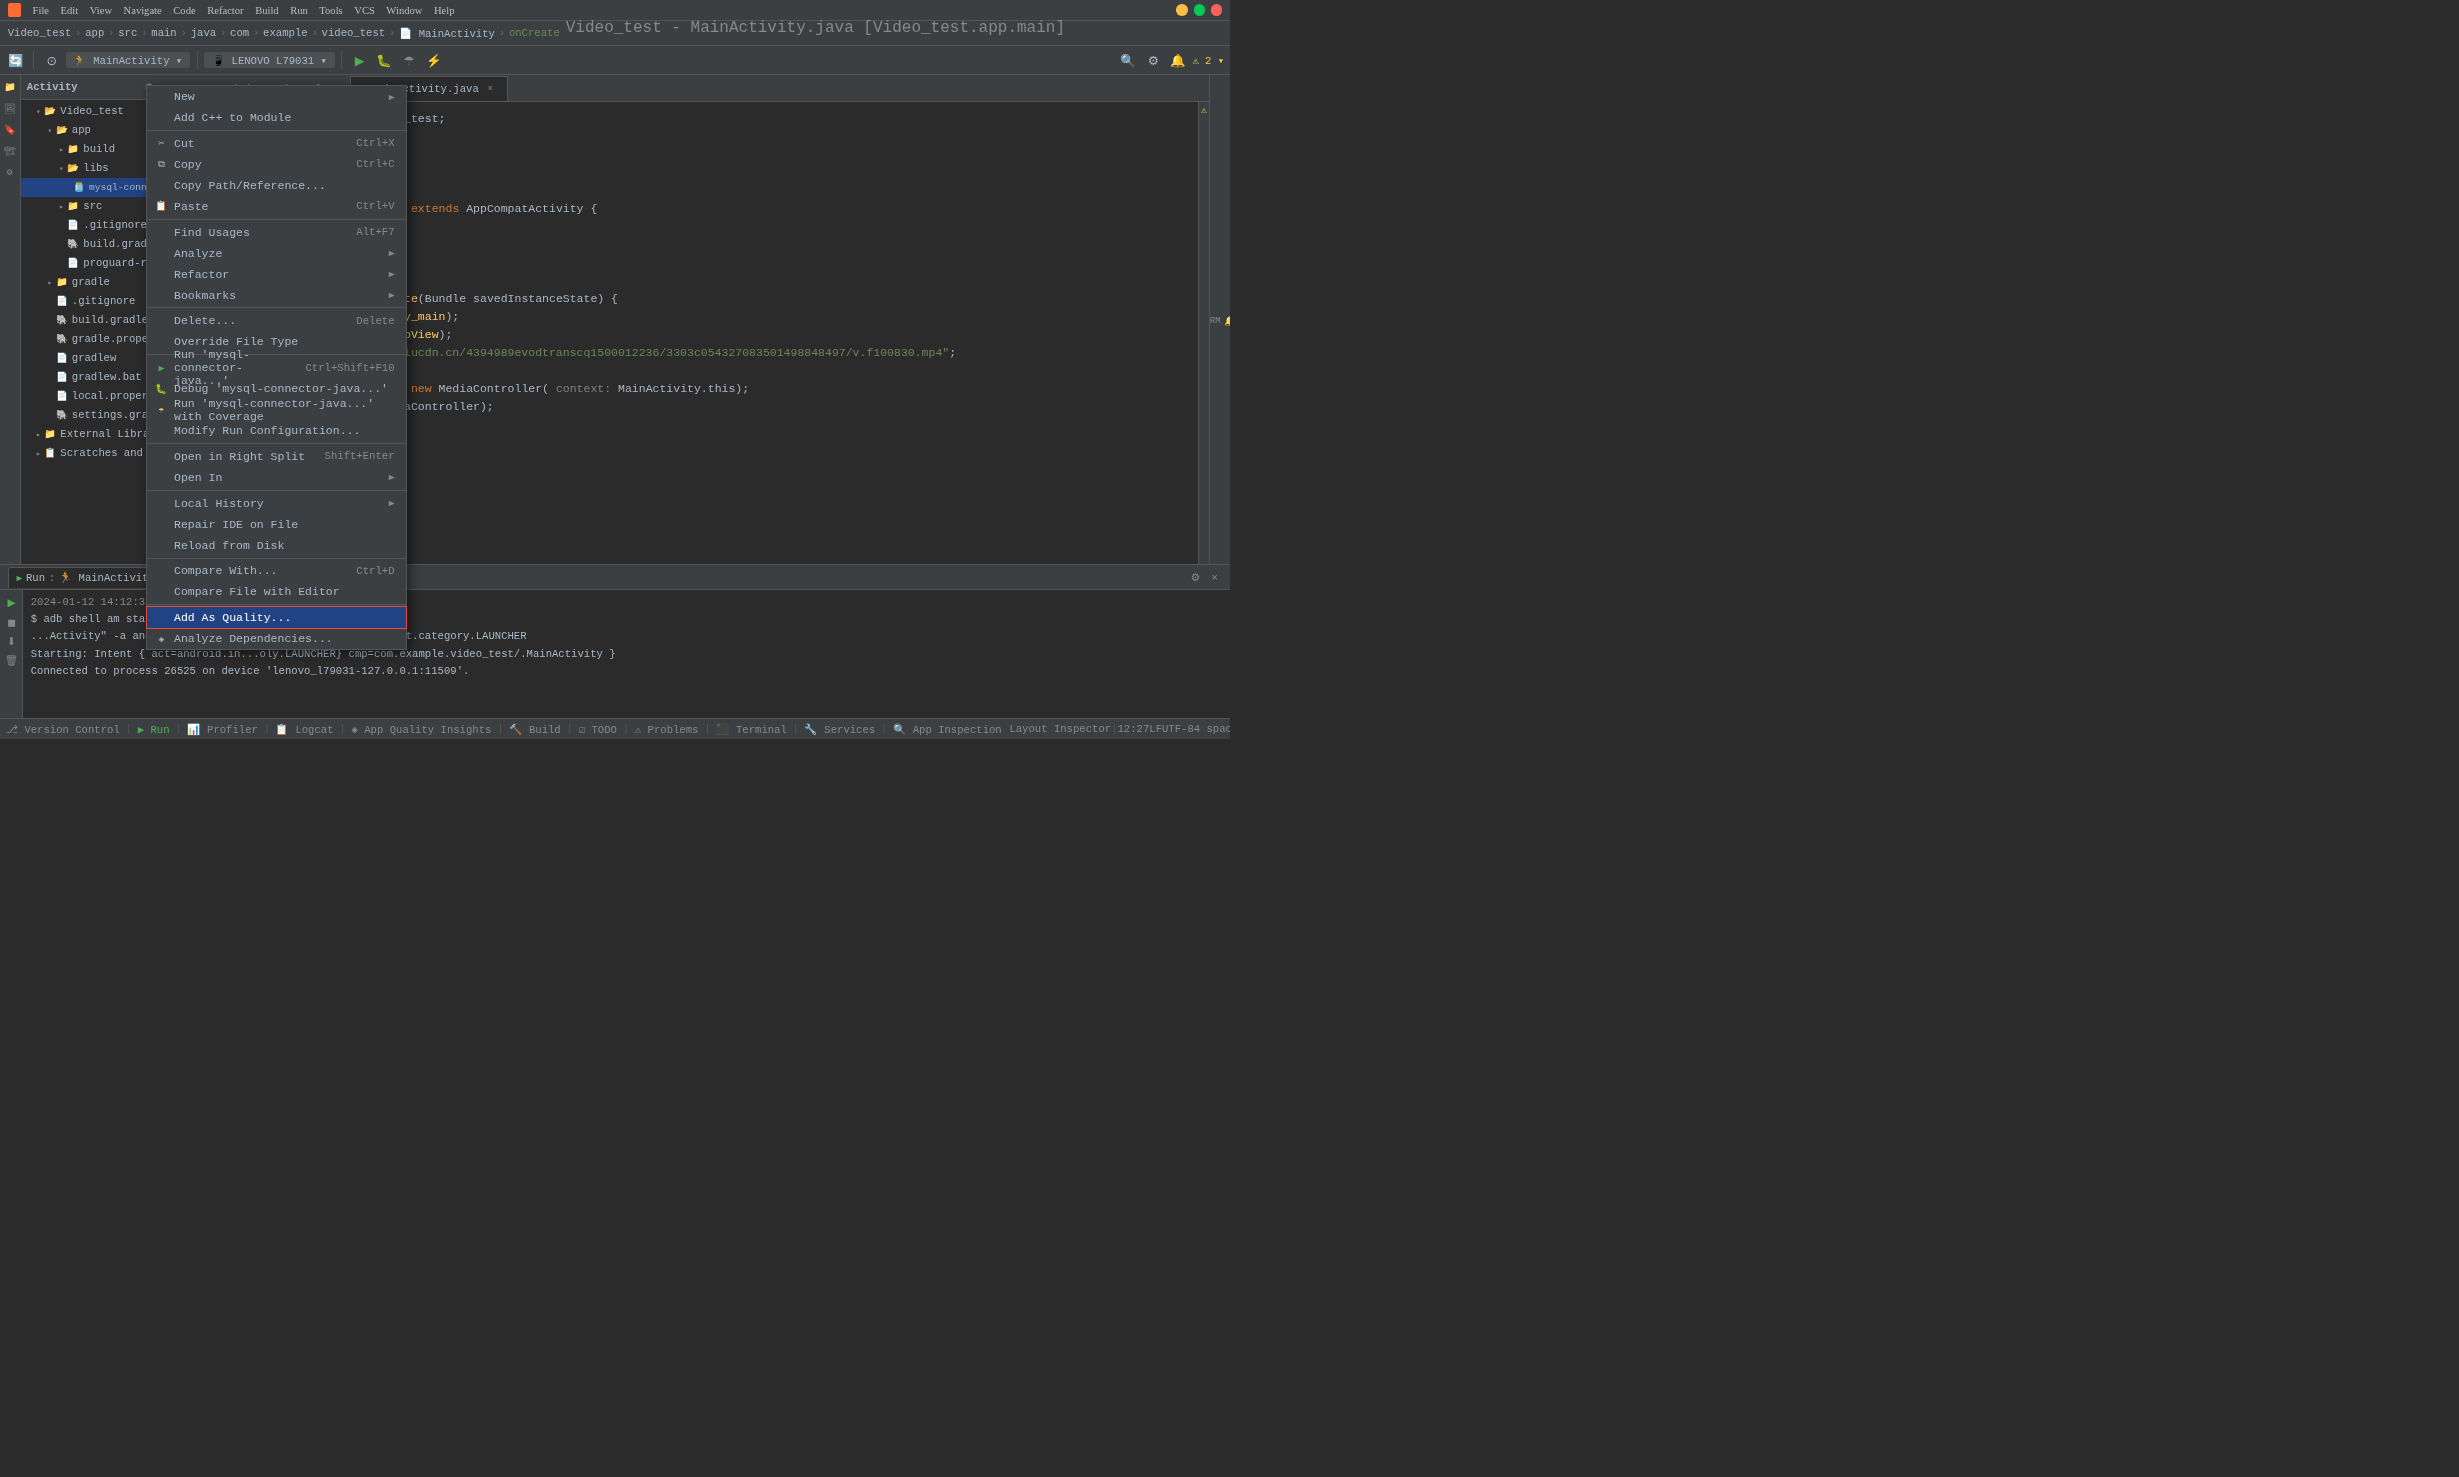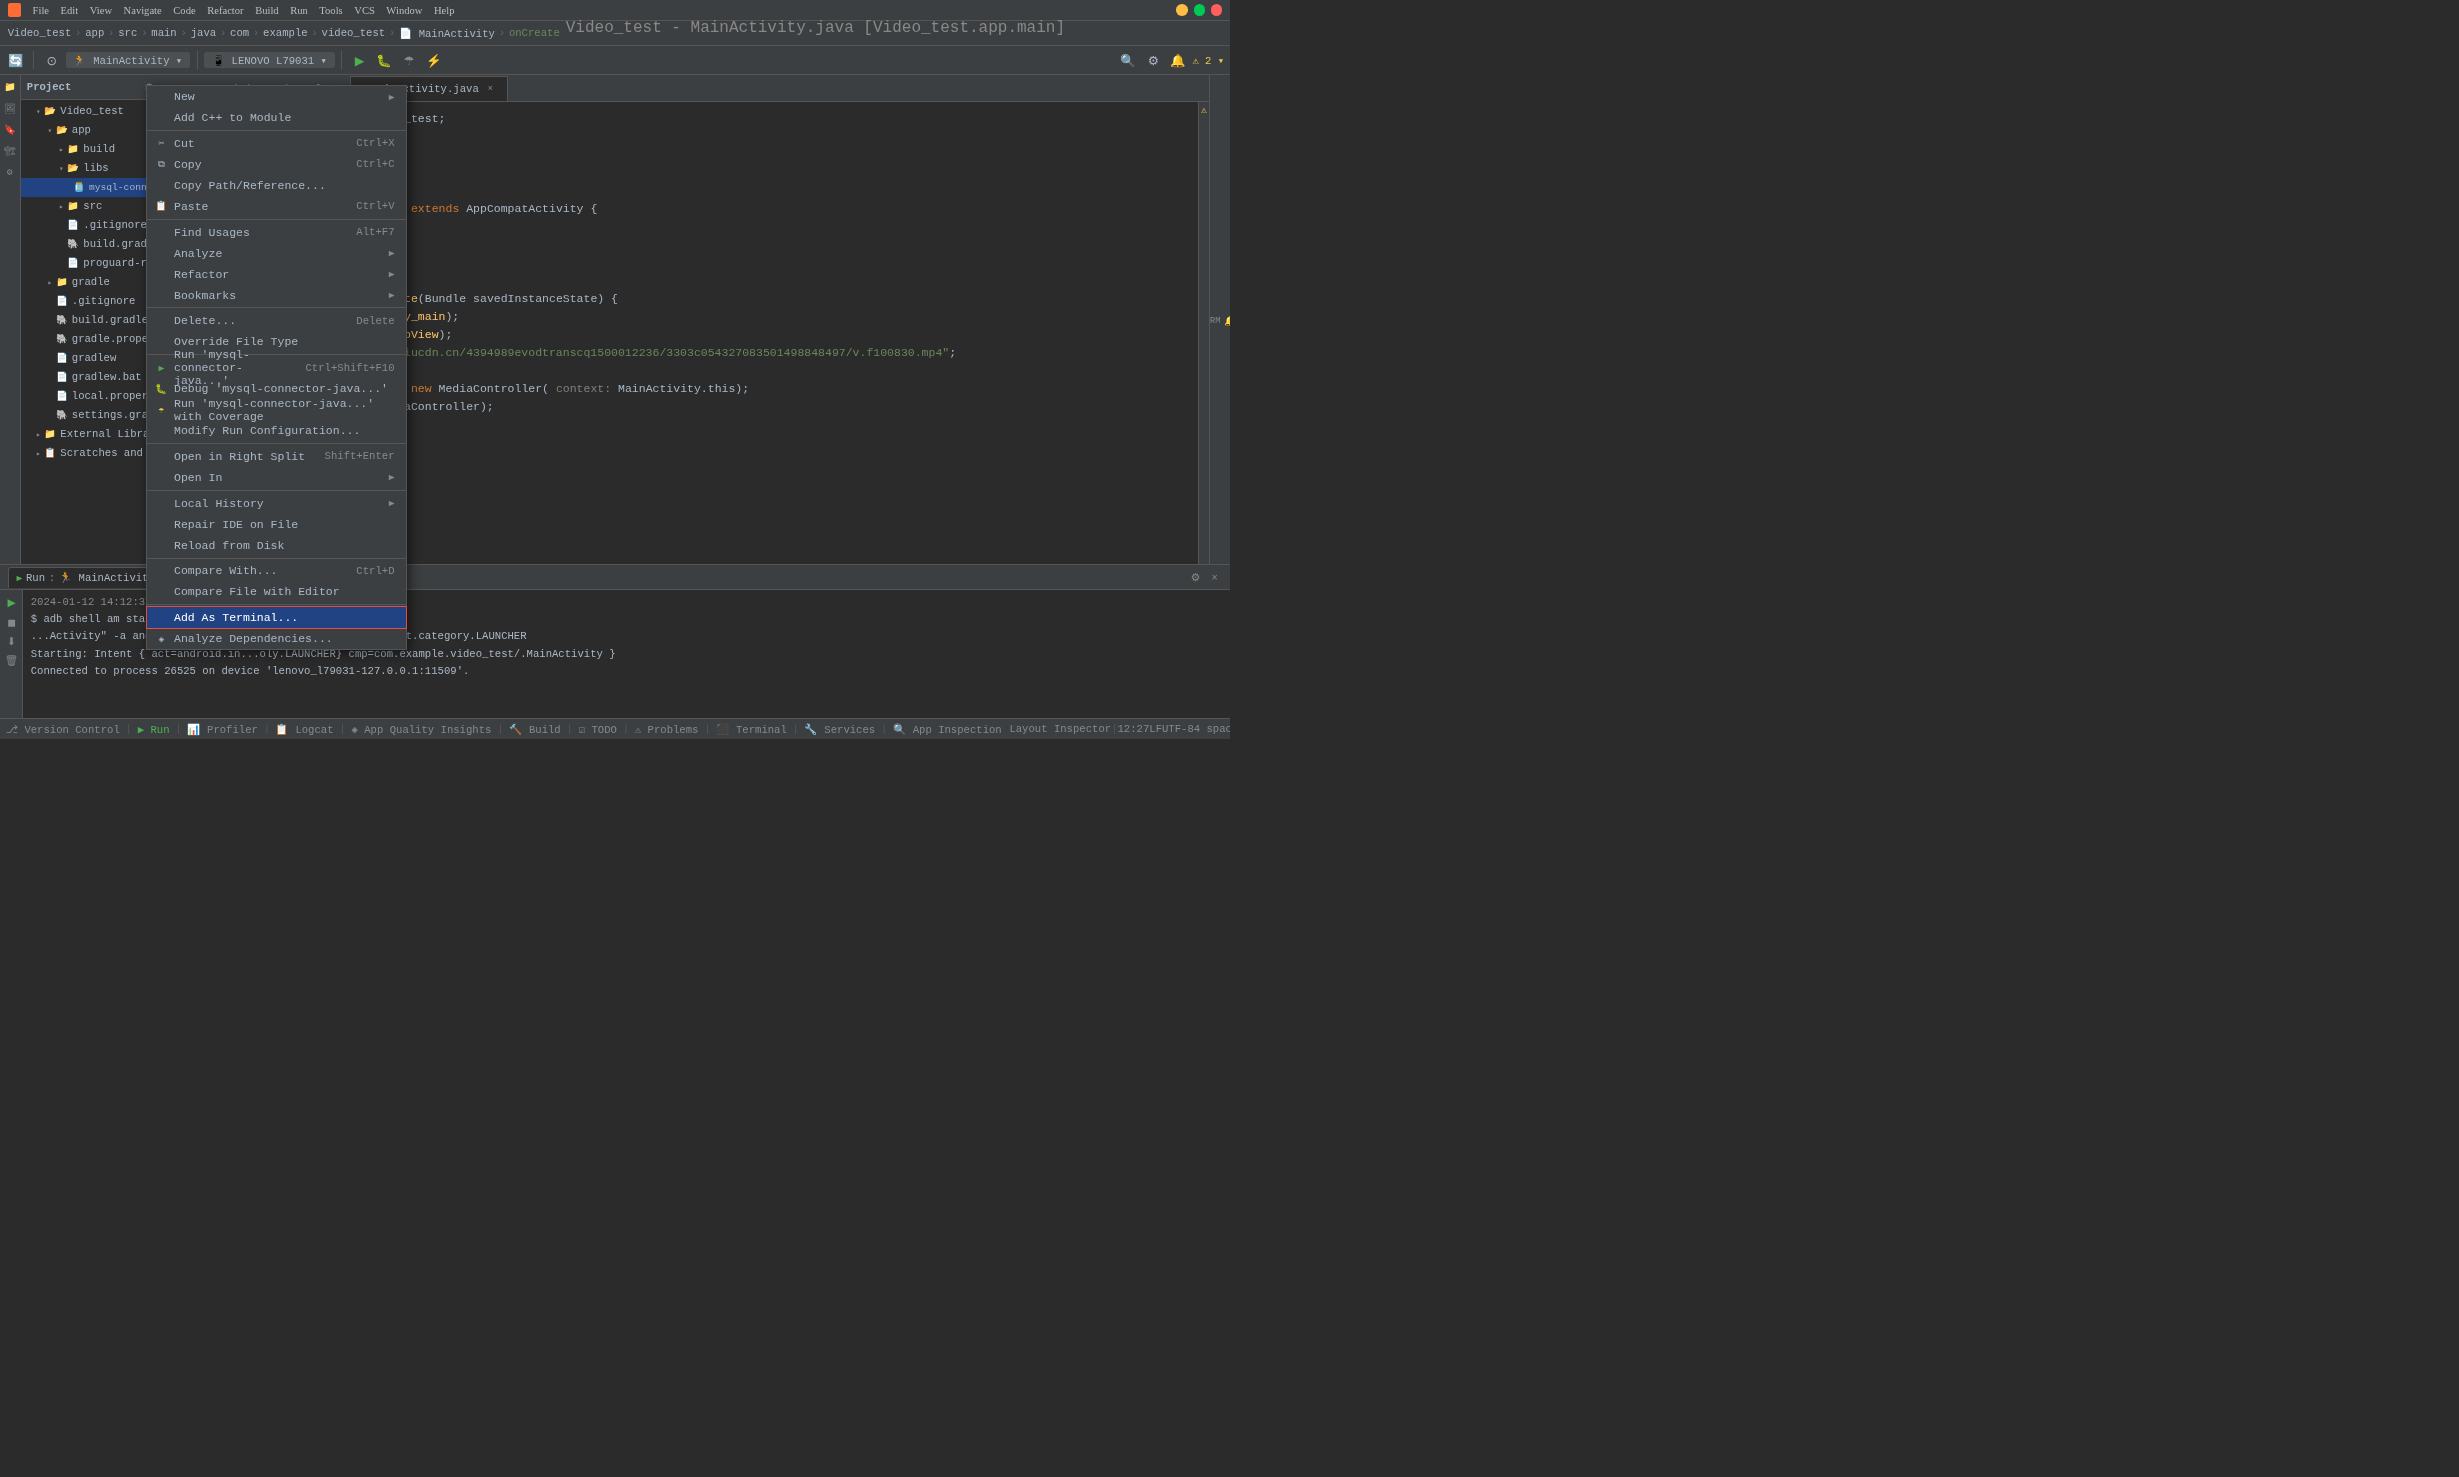--- a/index.html
+++ b/index.html
@@ -525,21 +525,21 @@
   <div class="side-icons-left">
     <div class="side-icon active" title="Project">📁</div>
     <div class="side-icon" title="Resource Manager">🖼</div>
     <div class="side-icon" title="Bookmarks">🔖</div>
     <div class="side-icon" title="Structure">🏗</div>
     <div class="side-icon" title="Build Variants">⚙</div>
   </div>
 
   <div class="project-panel">
     <div class="panel-header">
-      <span class="panel-header-title">Project</span>
+      <span class="panel-header-title">Activity</span>
       <div class="panel-actions">
         <button class="panel-action-btn">⚙</button>
         <button class="panel-action-btn">×</button>
       </div>
     </div>
     <div class="tree-container">
 
       <div class="tree-item">
         <span class="tree-indent"></span>
         <span class="tree-toggle">▾</span>
@@ -990,21 +990,21 @@
     <span>Compare With...</span>
     <span class="ctx-shortcut">Ctrl+D</span>
   </div>
 
   <div class="ctx-item">
     <span>Compare File with Editor</span>
   </div>
   <div class="ctx-separator"></div>
 
   <div class="ctx-item highlighted-red">
-    <span>Add As Terminal...</span>
+    <span>Add As Quality...</span>
   </div>
 
   <div class="ctx-item">
     <span class="ctx-icon">◈</span>
     <span>Analyze Dependencies...</span>
   </div>
 </div>
 
 
 </body></html>

